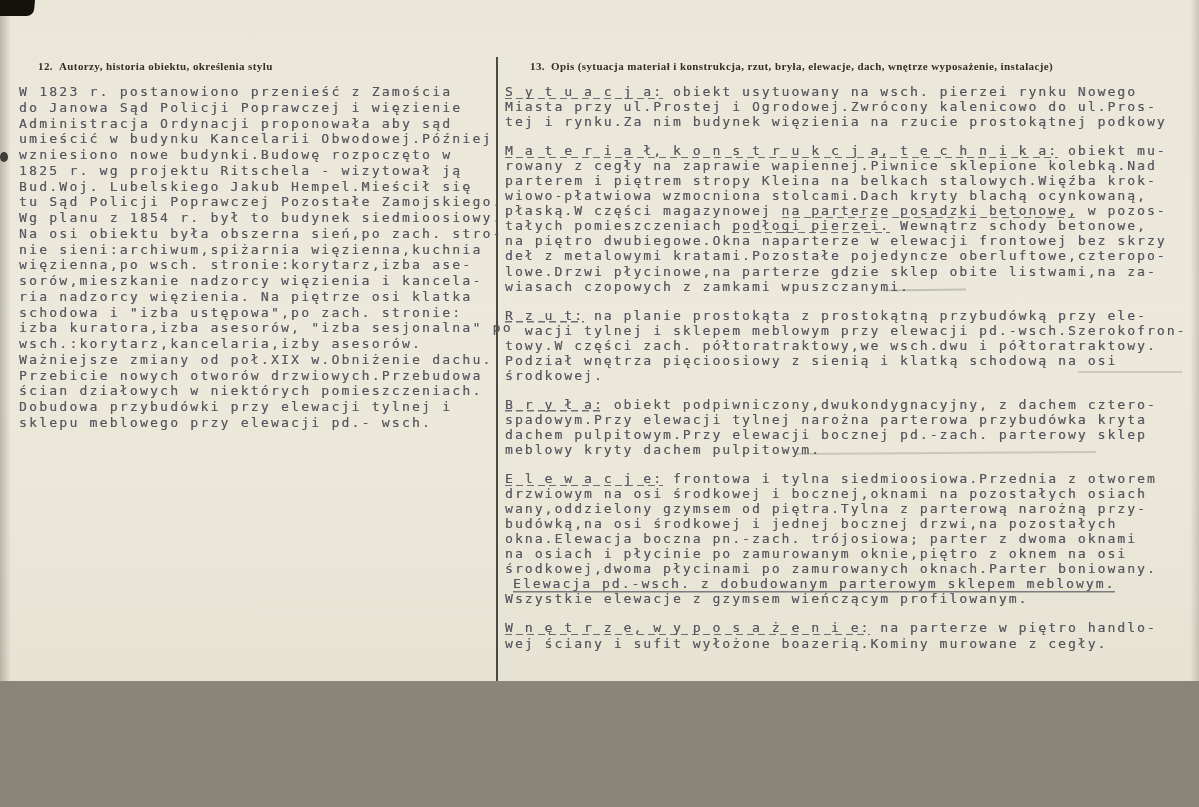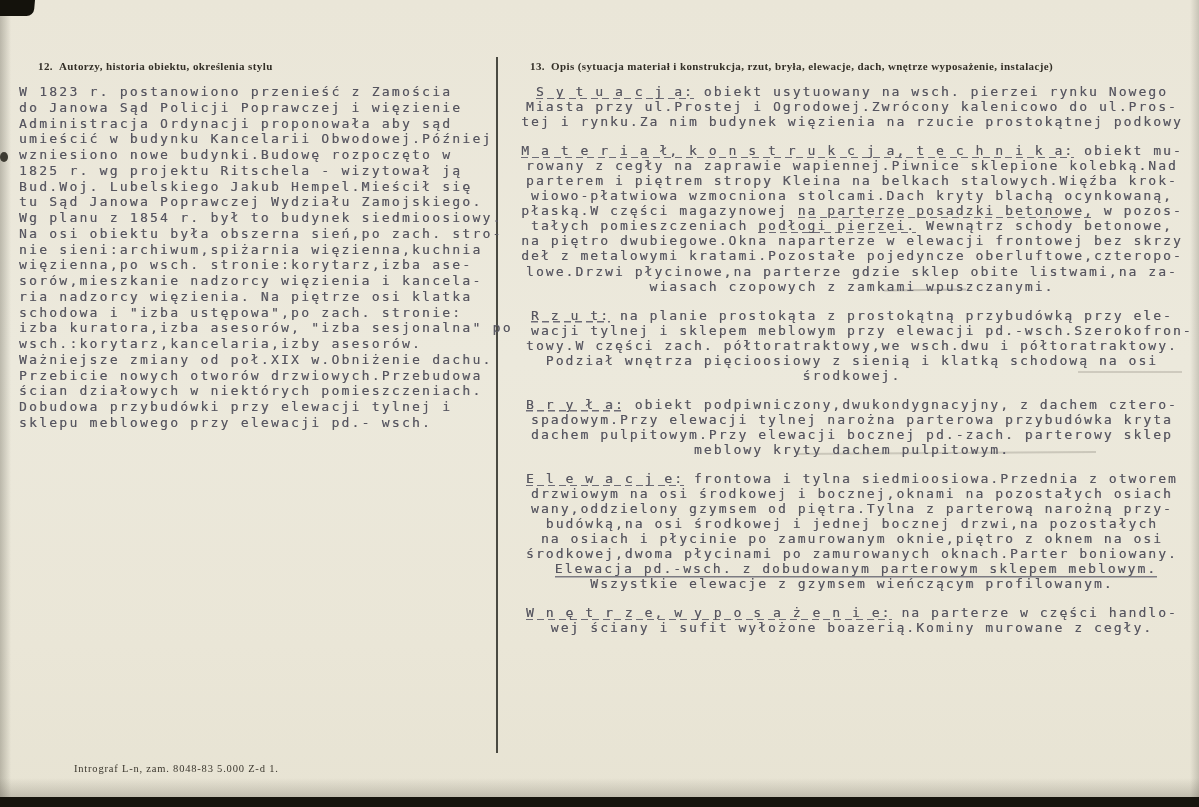--- a/index.html
+++ b/index.html
@@ -1,17 +1,17 @@
 <!DOCTYPE html>
 <html><head>
 <meta charset="utf-8">
 <style>
   html,body{margin:0;padding:0;background:#8a8578;}
   .page{
-    position:relative;width:1199px;height:807px;overflow:hidden;
+    position:relative;width:1199px;height:681px;overflow:hidden;
     background:linear-gradient(180deg,#eae6d8 0%,#ece9dc 45%,#eae6d7 80%,#e7e3d3 100%);
     font-family:"DejaVu Sans Mono",monospace;
   }
   
   .edge-left{position:absolute;left:0;top:0;width:11px;height:100%;
     background:linear-gradient(90deg,rgba(62,60,48,.28),rgba(62,60,48,0));}
   .edge-right{position:absolute;right:0;top:0;width:9px;height:100%;
     background:linear-gradient(270deg,rgba(62,60,48,.20),rgba(62,60,48,0));}
   .edge-bottom-shadow{position:absolute;left:0;top:778px;width:100%;height:20px;
     background:linear-gradient(180deg,rgba(55,50,38,0),rgba(55,50,38,.22));}
@@ -32,21 +32,21 @@
   .footer{position:absolute;left:38px;top:763px;font-family:"Liberation Serif",serif;
     font-size:10.5px;color:#3b372e;letter-spacing:.8px;white-space:nowrap;margin-left:36px;}
   
   .tw{position:absolute;color:#56555f;font-size:13px;
     text-shadow:.3px .3px .6px rgba(86,85,100,.55);}
   .tw .tline{white-space:pre;}
   .left-col{left:19px;top:84px;}
   .left-col .tline{line-height:15.75px;letter-spacing:2.25px;}
   .right-col{left:505px;top:84px;width:694px;}
   .right-col .tline{line-height:15.05px;letter-spacing:2.05px;}
-  .right-col .para{margin-bottom:14px;text-align:center;}
+  .right-col .para{margin-bottom:14px;}
   
   .u-d{background-image:repeating-linear-gradient(90deg,rgba(86,85,100,.85) 0 7px,transparent 7px 11px);
     background-size:100% 1.5px;background-position:0 100%;background-repeat:no-repeat;}
   .u-s{box-shadow:0 1.5px 0 rgba(86,85,100,.75);margin-left:8px;}
 </style>
 </head>
 <body>
 
 <div class="page">
 
@@ -71,21 +71,21 @@
   </div>
 
   <div class="tw left-col" id="left-lines">
       <div class="tline">W 1823 r. postanowiono przenieść z Zamościa</div>
       <div class="tline">do Janowa Sąd Policji Poprawczej i więzienie</div>
       <div class="tline">Administracja Ordynacji proponowała aby sąd</div>
       <div class="tline">umieścić w budynku Kancelarii Obwodowej.Później</div>
       <div class="tline">wzniesiono nowe budynki.Budowę rozpoczęto w</div>
       <div class="tline">1825 r. wg projektu Ritschela - wizytował ją</div>
       <div class="tline">Bud.Woj. Lubelskiego Jakub Hempel.Mieścił się</div>
-      <div class="tline">tu Sąd Janowa Poprawczej Wydziału Zamojskiego.</div>
+      <div class="tline">tu Sąd Policji Poprawczej Pozostałe Zamojskiego.</div>
       <div class="tline">Wg planu z 1854 r. był to budynek siedmioosiowy.</div>
       <div class="tline">Na osi obiektu była obszerna sień,po zach. stro-</div>
       <div class="tline">nie sieni:archiwum,spiżarnia więzienna,kuchnia</div>
       <div class="tline">więzienna,po wsch. stronie:korytarz,izba ase-</div>
       <div class="tline">sorów,mieszkanie nadzorcy więzienia i kancela-</div>
       <div class="tline">ria nadzorcy więzienia. Na piętrze osi klatka</div>
       <div class="tline">schodowa i "izba ustępowa",po zach. stronie:</div>
       <div class="tline">izba kuratora,izba asesorów, "izba sesjonalna" po</div>
       <div class="tline">wsch.:korytarz,kancelaria,izby asesorów.</div>
       <div class="tline">Ważniejsze zmiany od poł.XIX w.Obniżenie dachu.</div>
@@ -124,26 +124,27 @@
         <div class="tline"><span class="u-d">B r y ł a:</span><span> obiekt podpiwniczony,dwukondygnacyjny, z dachem cztero-</span></div>
         <div class="tline"><span>spadowym.Przy elewacji tylnej narożna parterowa przybudówka kryta</span></div>
         <div class="tline"><span>dachem pulpitowym.Przy elewacji bocznej pd.-zach. parterowy sklep</span></div>
         <div class="tline"><span>meblowy kryty dachem pulpitowym.</span></div>
       </div>
       <div class="para">
         <div class="tline"><span class="u-d">E l e w a c j e:</span><span> frontowa i tylna siedmioosiowa.Przednia z otworem</span></div>
         <div class="tline"><span>drzwiowym na osi środkowej i bocznej,oknami na pozostałych osiach</span></div>
         <div class="tline"><span>wany,oddzielony gzymsem od piętra.Tylna z parterową narożną przy-</span></div>
         <div class="tline"><span>budówką,na osi środkowej i jednej bocznej drzwi,na pozostałych</span></div>
+        <div class="tline"><span>okna.Elewacja boczna pn.-zach. trójosiowa; parter z dwoma oknami</span></div>
         <div class="tline"><span>na osiach i płycinie po zamurowanym oknie,piętro z oknem na osi</span></div>
         <div class="tline"><span>środkowej,dwoma płycinami po zamurowanych oknach.Parter boniowany.</span></div>
         <div class="tline"><span class="u-s">Elewacja pd.-wsch. z dobudowanym parterowym sklepem meblowym.</span></div>
         <div class="tline"><span>Wszystkie elewacje z gzymsem wieńczącym profilowanym.</span></div>
       </div>
       <div class="para">
-        <div class="tline"><span class="u-d">W n ę t r z e, w y p o s a ż e n i e:</span><span> na parterze w części handlo-</span></div>
+        <div class="tline"><span class="u-d">W n ę t r z e, w y p o s a ż e n i e:</span><span> na parterze w piętro handlo-</span></div>
         <div class="tline"><span>wej ściany i sufit wyłożone boazerią.Kominy murowane z cegły.</span></div>
       </div>
     </div>
 
   <div class="footer">Intrograf L-n, zam. 8048-83 5.000 Z-d 1.</div>
 
 </div>
 
 </body></html>

